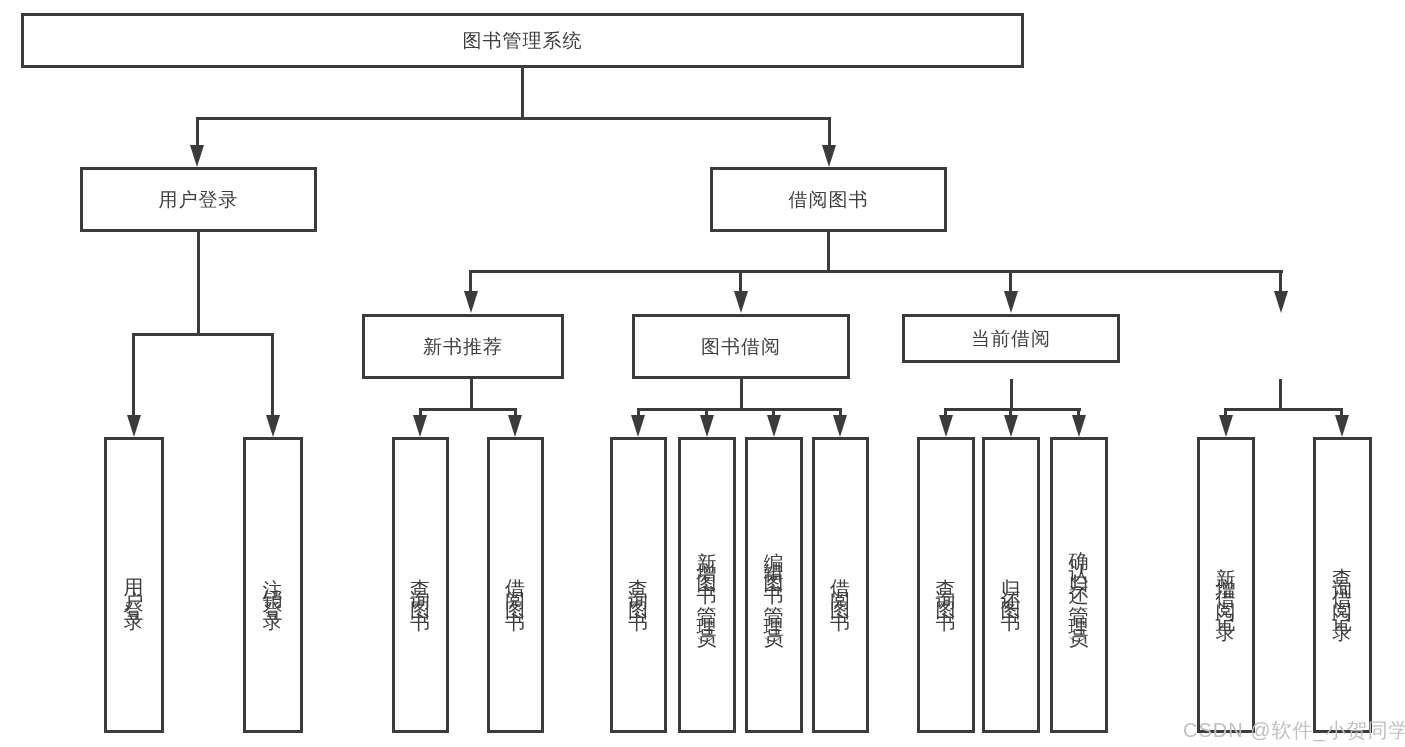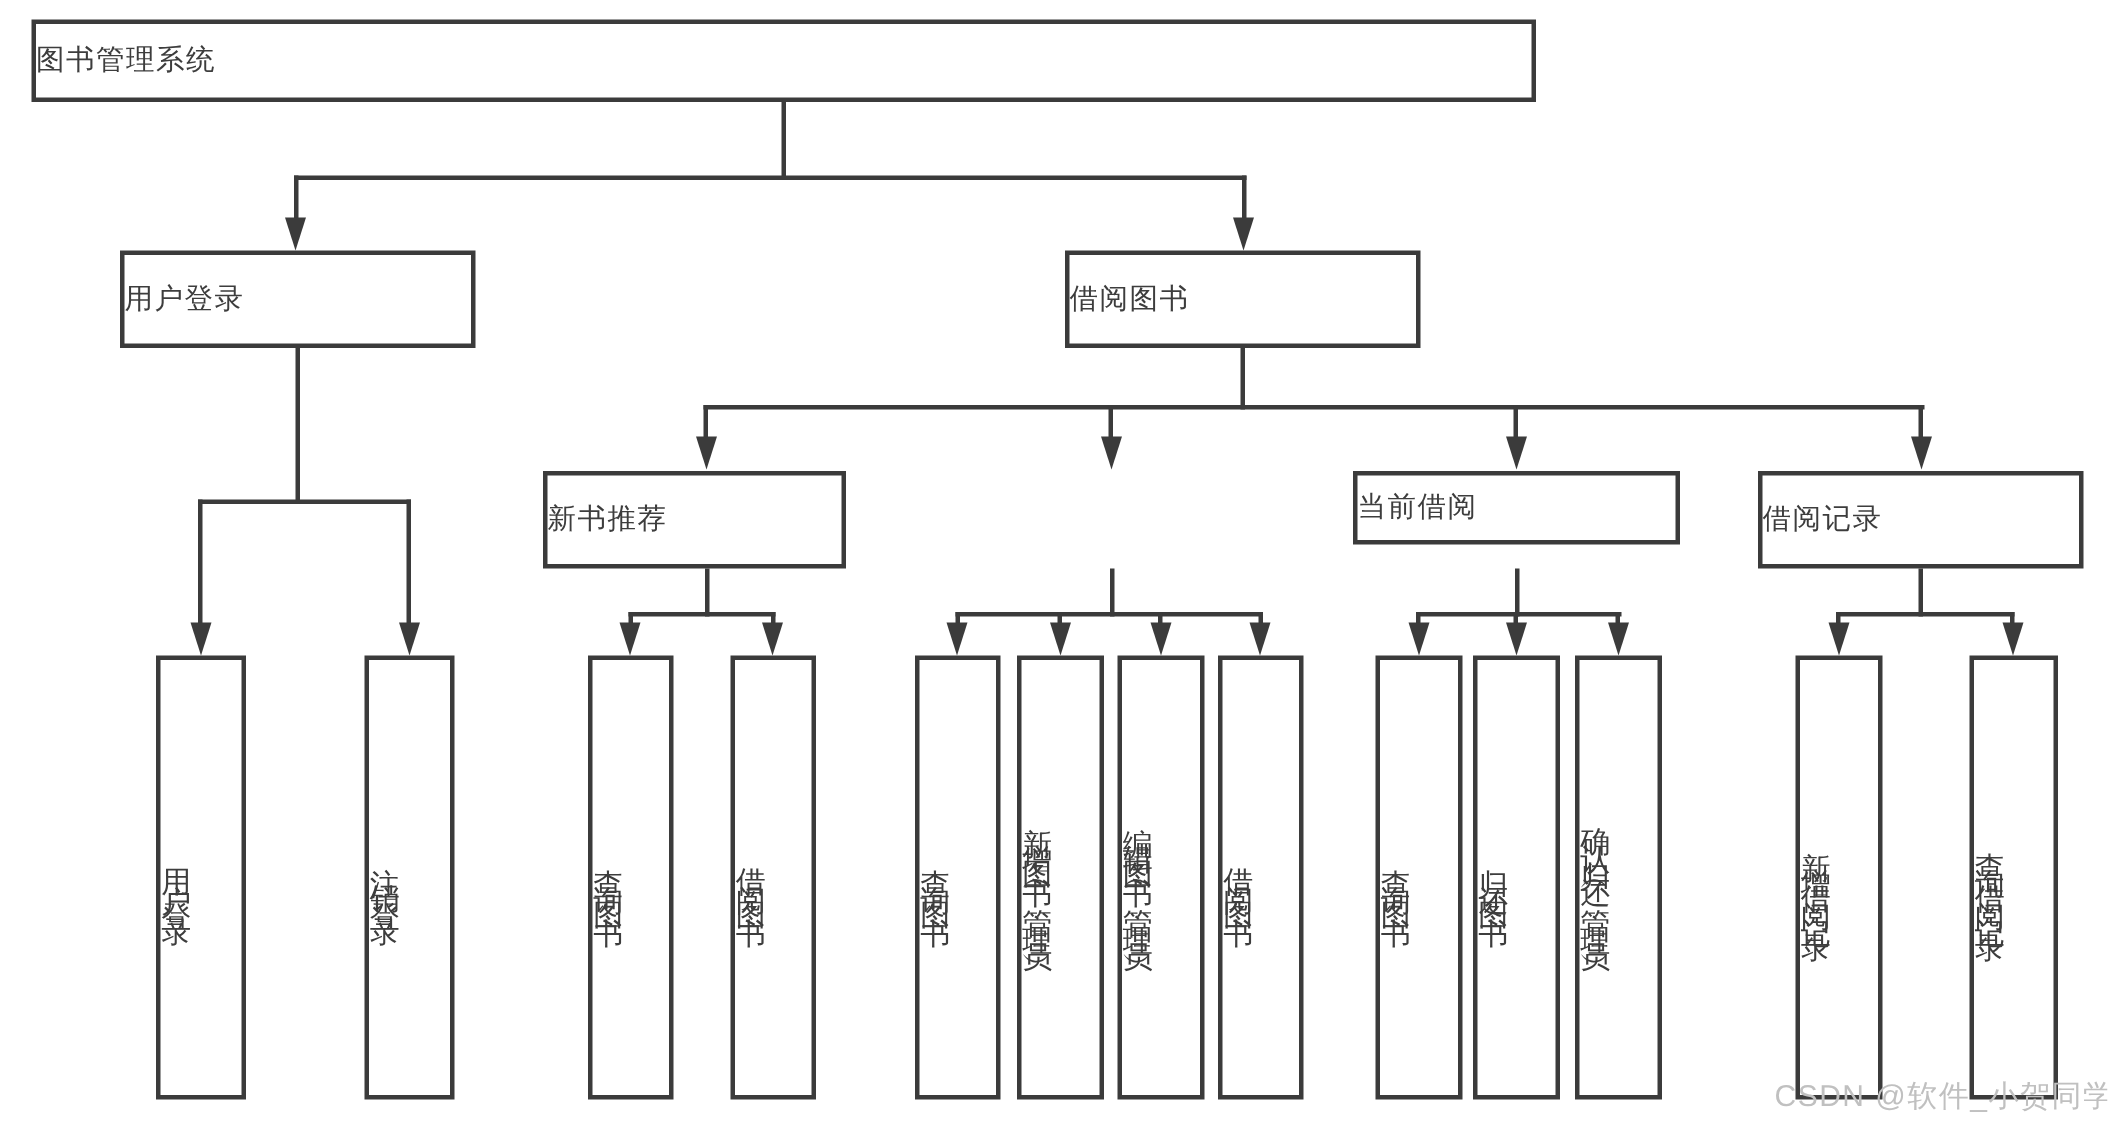--- a/index.html
+++ b/index.html
@@ -1,19 +1,19 @@
 <!DOCTYPE html>
 <html lang="zh"><head>
 <meta charset="utf-8">
 <style>
   html,body{margin:0;padding:0;background:#ffffff;}
   body{font-family:"Liberation Sans", sans-serif;}
   .canvas{position:relative;width:1405px;height:747px;background:#ffffff;overflow:hidden;}
   .box{position:absolute;box-sizing:border-box;border:3px solid #3b3b3b;background:#ffffff;
-       display:flex;align-items:center;
+       display:flex;align-items:center;justify-content:center;
        color:#3d3d3d;font-size:19px;letter-spacing:1px;line-height:1;}
   .leaf{top:437px;height:296px;}
   .vlabel{writing-mode:vertical-rl;text-orientation:mixed;letter-spacing:11px;font-size:20px;}
   .line{position:absolute;background:#3b3b3b;}
   .ahead{position:absolute;width:0;height:0;
          border-left:7px solid transparent;border-right:7px solid transparent;
          border-top:22px solid #3b3b3b;}
   .watermark{position:absolute;left:1183px;top:717px;font-size:20px;color:#c0c0c0;
              letter-spacing:1px;z-index:5;white-space:nowrap;}
 </style>
@@ -29,25 +29,25 @@
   <div class="box" style="left:80px;top:167px;width:237px;height:65px">
     <span>用户登录</span>
   </div>
   <div class="box" style="left:710px;top:167px;width:237px;height:65px">
     <span>借阅图书</span>
   </div>
 
   <div class="box" style="left:362px;top:314px;width:202px;height:65px">
     <span>新书推荐</span>
   </div>
+  <div class="box" style="left:632px;top:314px;width:218px;height:65px">
+    <span>图书借阅</span>
+  </div>
   <div class="box" style="left:902px;top:314px;width:218px;height:49px">
     <span>当前借阅</span>
-  </div>
-  <div class="box" style="left:1172px;top:314px;width:217px;height:65px">
-    <span>借阅记录</span>
   </div>
 
   <div class="box leaf" style="left:104px;width:60px">
     <span class="vlabel">用户登录</span>
   </div>
   <div class="box leaf" style="left:243px;width:60px">
     <span class="vlabel">注销登录</span>
   </div>
 
   <div class="box leaf" style="left:392px;width:57px">

